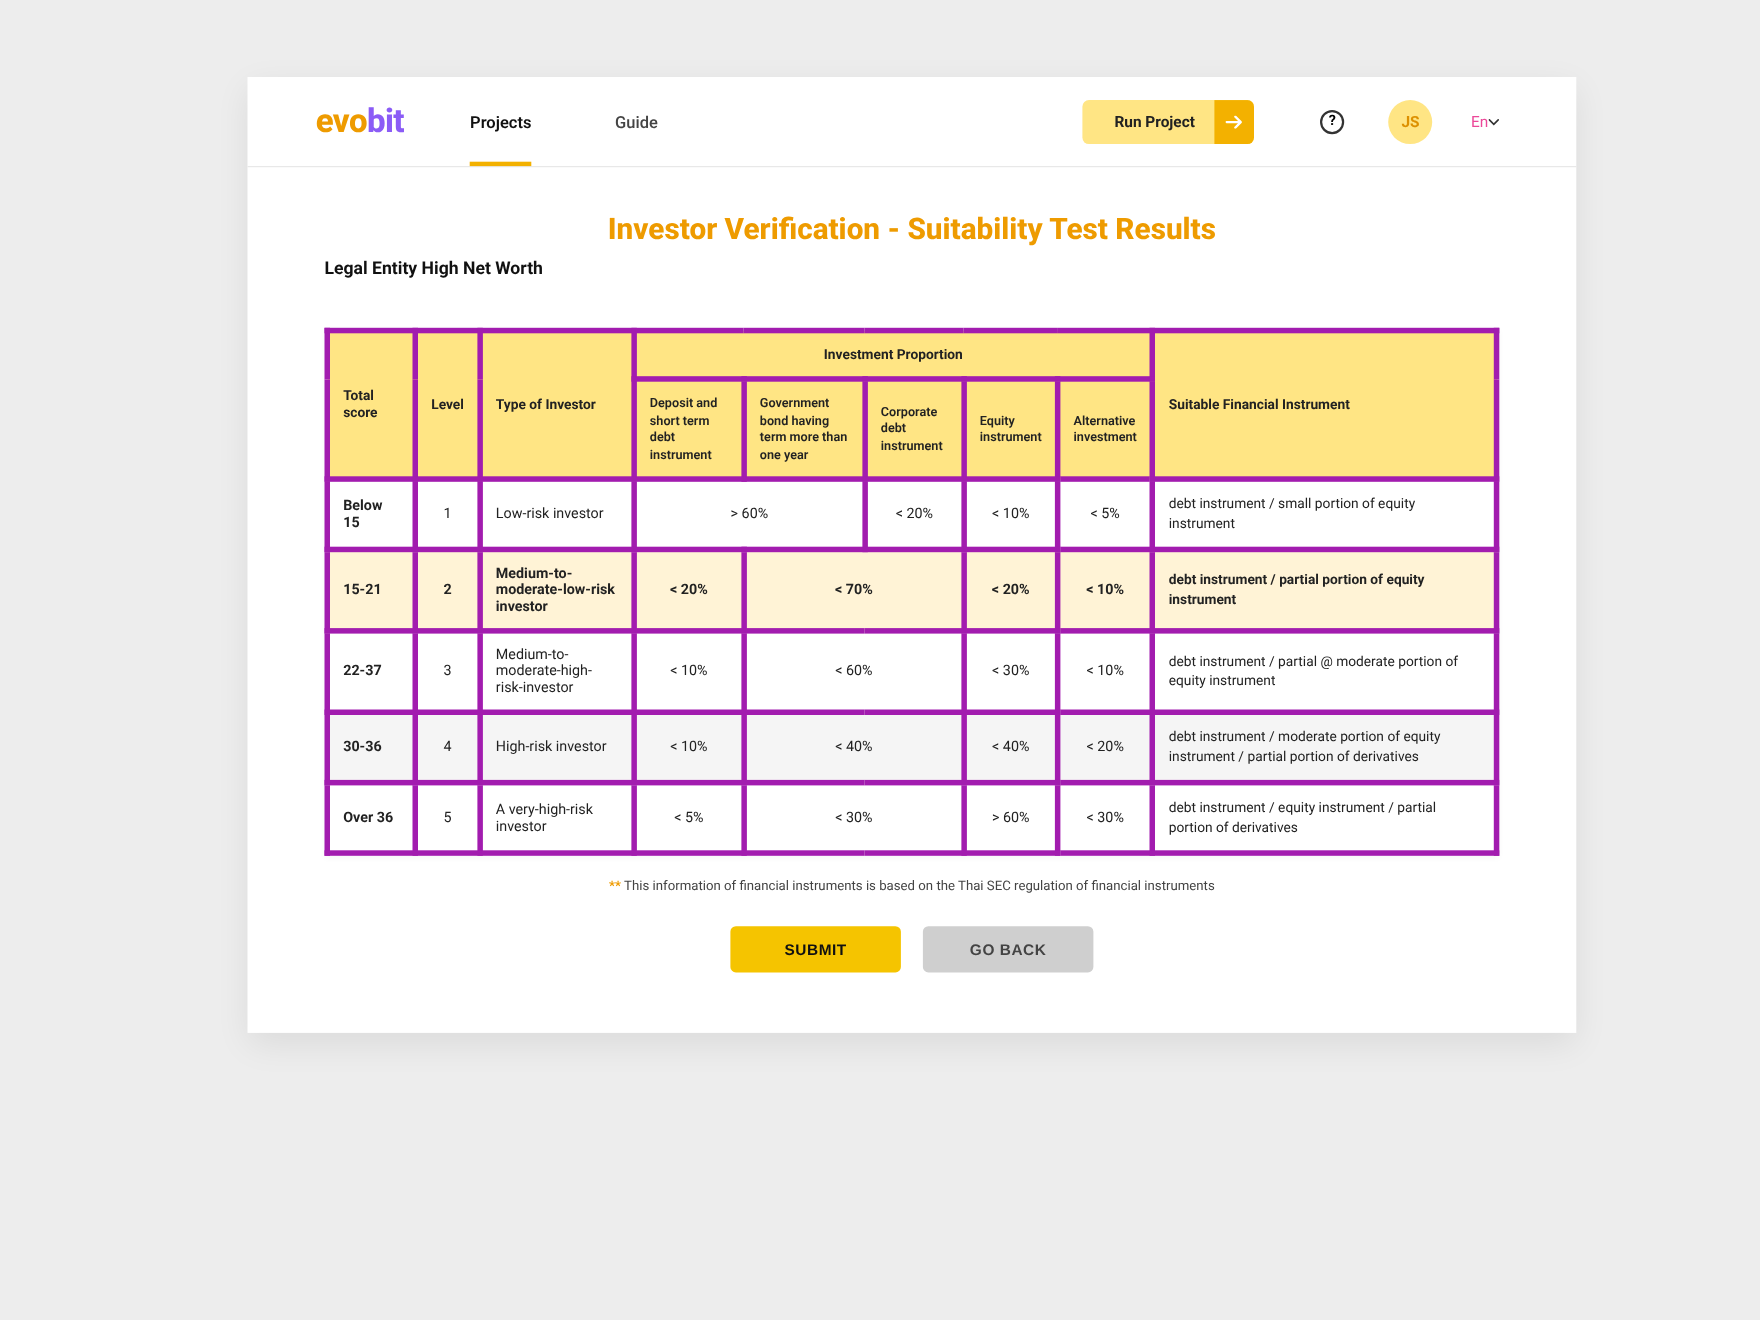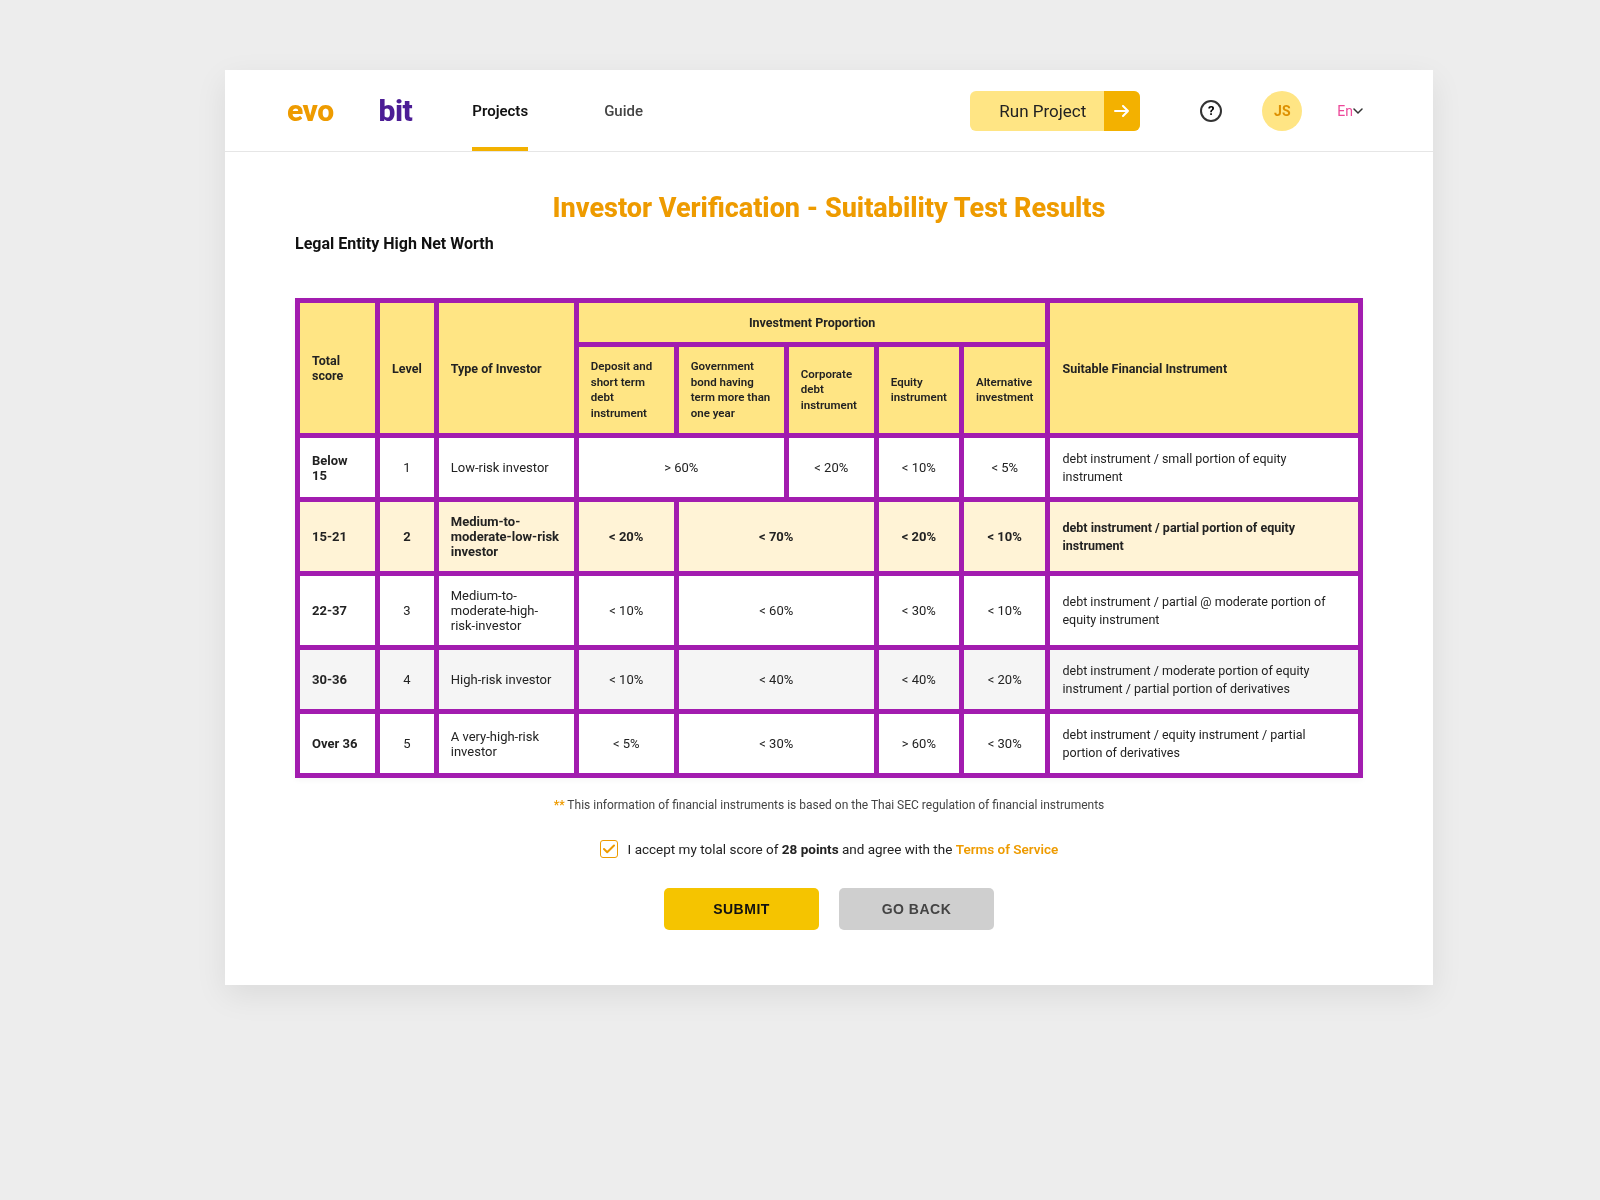--- a/index.html
+++ b/index.html
@@ -18,33 +18,33 @@
   
   .topbar {
     display: flex;
     align-items: center;
     height: 82px;
     padding: 0 70px 0 62px;
     border-bottom: 1px solid #e6e6e6;
   }
   .logo { font-size: 30px; font-weight: 800; letter-spacing: -0.5px; display:flex; align-items:center; }
   .logo .evo { color: #ee9b00; }
-  .logo .bit { color: #4c1d95; margin-left: 45px; }
+  .logo .bit { color: #8b5cf6; }
   .nav { display:flex; gap:40px; margin-left:60px; }
   .nav-item { font-size:15px; font-weight:600; color:#111; position:relative; cursor:pointer; padding:30px 0; }
   .nav-item.inactive { font-weight:500; color:#444;margin-left:36px; }
   .nav-item.active::after {
     content:""; position:absolute; left:0; right:0; bottom:-1px; height:4px; background:#f3b100;
   }
   .spacer { flex:1; }
   .run-btn {
     display:flex; align-items:center; height:40px; border-radius:6px; overflow:hidden; cursor:pointer;
     background:#ffe584;
   }
-  .run-btn .lbl { padding:0 18px; font-weight:400; font-size:17px; color:#222;margin-left:11px; }
+  .run-btn .lbl { padding:0 18px; font-weight:700; font-size:14px; color:#222;margin-left:11px; }
   .run-btn .arrow {
     background:#f3b100; color:#fff; height:40px; width:36px; display:flex; align-items:center; justify-content:center;
   }
   .help {
     margin-left:60px; width:22px; height:22px; border:2px solid #333; border-radius:50%;
     display:flex; align-items:center; justify-content:center; font-size:13px; font-weight:700; cursor:pointer;
   }
   .avatar {
     margin-left:40px; width:40px; height:40px; border-radius:50%; background:#ffe584;
     display:flex; align-items:center; justify-content:center; font-weight:700; color:#dd9000; font-size:14px; cursor:pointer;
@@ -205,29 +205,19 @@
             <td class="fin">debt instrument / equity instrument / partial portion of derivatives</td>
           </tr>
         </tbody>
     </table>
 
     <div class="note">
       <span class="stars">**</span>
       <span>This information of financial instruments is based on the Thai SEC regulation of financial instruments</span>
     </div>
 
-    <div class="accept">
-      <div class="chk">
-        <svg width="12" height="10" viewBox="0 0 12 10">
-            <path d="M1 5l3.2 3.2L11 1.5" stroke="#ee9b00" stroke-width="2" fill="none" stroke-linecap="round" stroke-linejoin="round"></path>
-          </svg>
-      </div>
-      <div>
-        <span>I accept my tolal score of </span><b>28 points</b><span> and agree with the </span><span class="tos">Terms of Service</span>
-      </div>
-    </div>
 
     <div class="btns">
       <button class="btn primary">SUBMIT</button>
       <button class="btn secondary">GO BACK</button>
     </div>
   </div>
 </div>
 
 </body></html>

